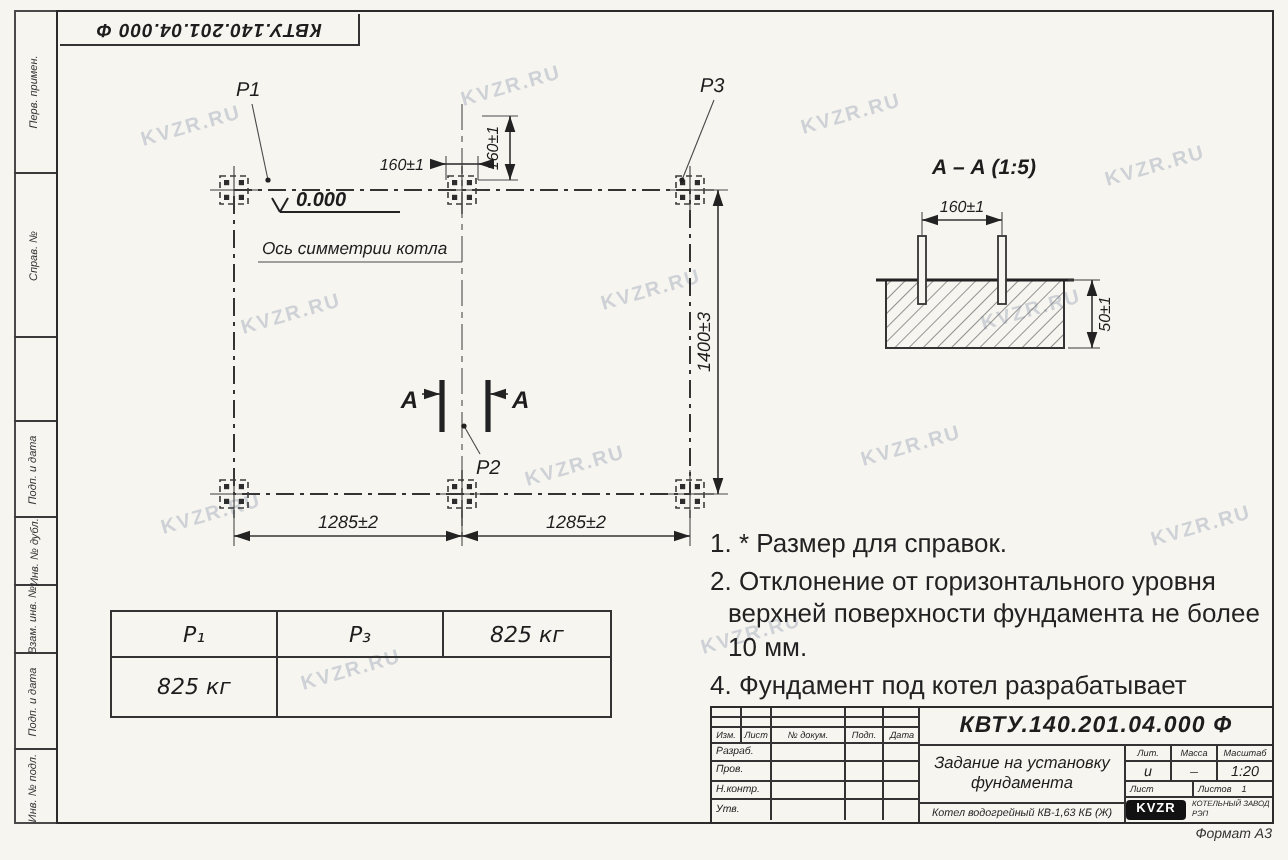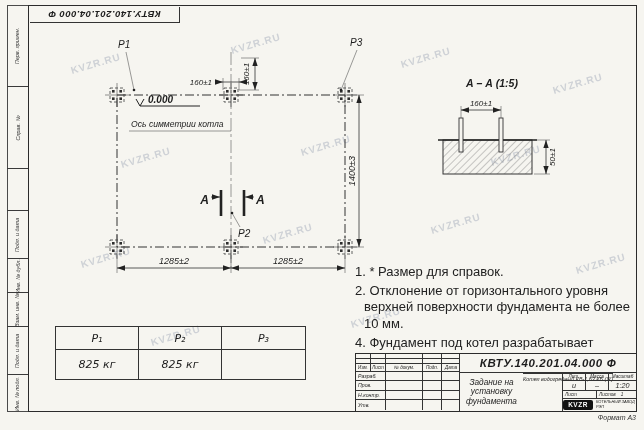--- a/index.html
+++ b/index.html
@@ -22,21 +22,21 @@
 
   .draw{position:absolute;left:28px;top:6px}
   .draw text{font-family:"Liberation Sans","DejaVu Sans",sans-serif;font-style:italic;fill:#1d1d1d}
   .draw line.thin{stroke:#4a4a4a;stroke-width:.55}
   .draw line.dim{stroke:#333;stroke-width:.8}
   .draw line.med{stroke:#222;stroke-width:1}
 
   .notes{position:absolute;left:355px;top:264px;width:286px;font-size:13px;line-height:1.28;color:#222}
   .note{text-indent:-9px;padding-left:9px;margin-bottom:2px}
 
-  .loads{position:absolute;left:55px;top:326px;display:grid;grid-template-columns:repeat(3,83px);grid-template-rows:23px 29px;border:1.2px solid #333}
+  .loads{position:absolute;left:55px;top:305px;display:grid;grid-template-columns:repeat(3,83px);grid-template-rows:23px 29px;border:1.2px solid #333}
   .loads div{border-right:1px solid #333;border-bottom:1px solid #333;display:flex;align-items:center;justify-content:center;font-style:italic;font-family:"DejaVu Sans",sans-serif}
   .loads div:nth-child(3n){border-right:none}
   .loads div:nth-child(n+4){border-bottom:none}
   .loads .h{font-size:11px}
   .loads .v{font-size:11px}
 
   .tb{position:absolute;left:355px;top:353px;width:282px;height:59px;border:1.6px solid #2b2b2b;display:flex;background:#f6f5f0}
   .tb-left{width:105px;border-right:1px solid #333;display:flex;flex-direction:column;overflow:hidden}
   .tb .r{display:grid;border-bottom:1px solid #333}
   .cols5{grid-template-columns:15px 15px 37px 19px 18px}
@@ -44,21 +44,21 @@
   .tb .c{border-right:1px solid #333;display:flex;align-items:center;justify-content:center;font-size:4.6px;font-style:italic;overflow:hidden}
   .tb .c:last-child{border-right:none}
   .r.blank{height:5px}
   .r.hdr{height:7.5px}
   .r.role{height:9.5px}
   .r.role .c:first-child{justify-content:flex-start;padding-left:2px;font-size:5.2px}
   .r.role:last-child{border-bottom:none}
   .tb-right{flex:1;display:flex;flex-direction:column}
   .desig{height:19px;border-bottom:1px solid #333;display:flex;align-items:center;justify-content:center;font-size:11.5px;font-weight:bold;font-style:italic;letter-spacing:.6px;white-space:nowrap}
   .tb-low{flex:1;display:flex}
-  .namecell{width:103px;border-right:1px solid #333;display:flex;flex-direction:row}
+  .namecell{width:103px;border-right:1px solid #333;display:flex;flex-direction:column}
   .tb-title{flex:1;display:flex;align-items:center;justify-content:center;text-align:center;font-size:8.3px;font-style:italic;line-height:1.15;padding:1px 6px}
   .product{height:10px;border-top:1px solid #333;display:flex;align-items:center;justify-content:center;font-size:5.4px;font-style:italic;white-space:nowrap}
   .rightcol{flex:1;display:flex;flex-direction:column}
   .lmm{height:7.5px;display:grid;grid-template-columns:23px 23px 1fr;border-bottom:1px solid #333}
   .lmm div{border-right:1px solid #333;display:flex;align-items:center;justify-content:center;font-size:4.6px;font-style:italic}
   .lmm div:last-child{border-right:none}
   .lmv{height:10.5px;display:grid;grid-template-columns:23px 23px 1fr;border-bottom:1px solid #333}
   .lmv div{border-right:1px solid #333;display:flex;align-items:center;justify-content:center;font-size:7.2px;font-style:italic}
   .lmv div:last-child{border-right:none}
   .sheets{height:7.5px;display:grid;grid-template-columns:34px 1fr;border-bottom:1px solid #333;font-size:4.6px;font-style:italic}
@@ -223,21 +223,20 @@
   </svg>
 
   <div class="notes">
     <div class="note">1. * Размер для справок.</div>
     <div class="note">2. Отклонение от горизонтального уровня верхней поверхности фундамента не более 10 мм.</div>
     <div class="note">4. Фундамент под котел разрабатывает проектная организация по нагрузкам на фундамент.</div>
   </div>
 
   <div class="loads">
     <div class="h">Р₁</div>
-    <div class="h">Р₂</div>
     <div class="h">Р₃</div>
     <div class="v">825 кг</div>
     <div class="v">825 кг</div>
   </div>
 
   <div class="tb">
     <div class="tb-left">
       <div class="r blank cols5">
           <div class="c"></div>
           <div class="c"></div>

